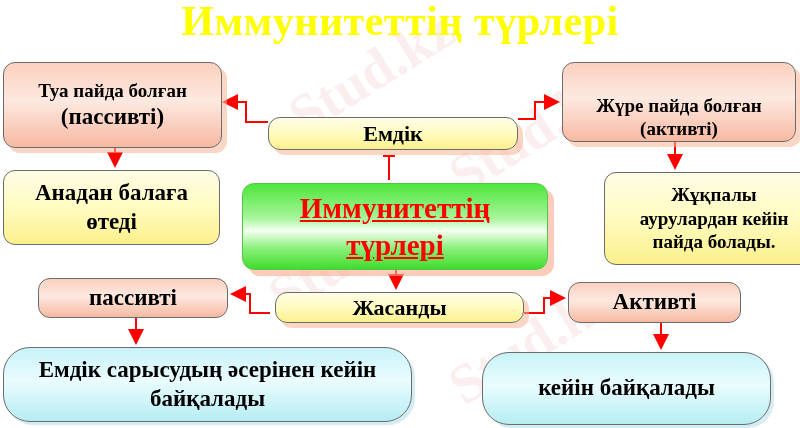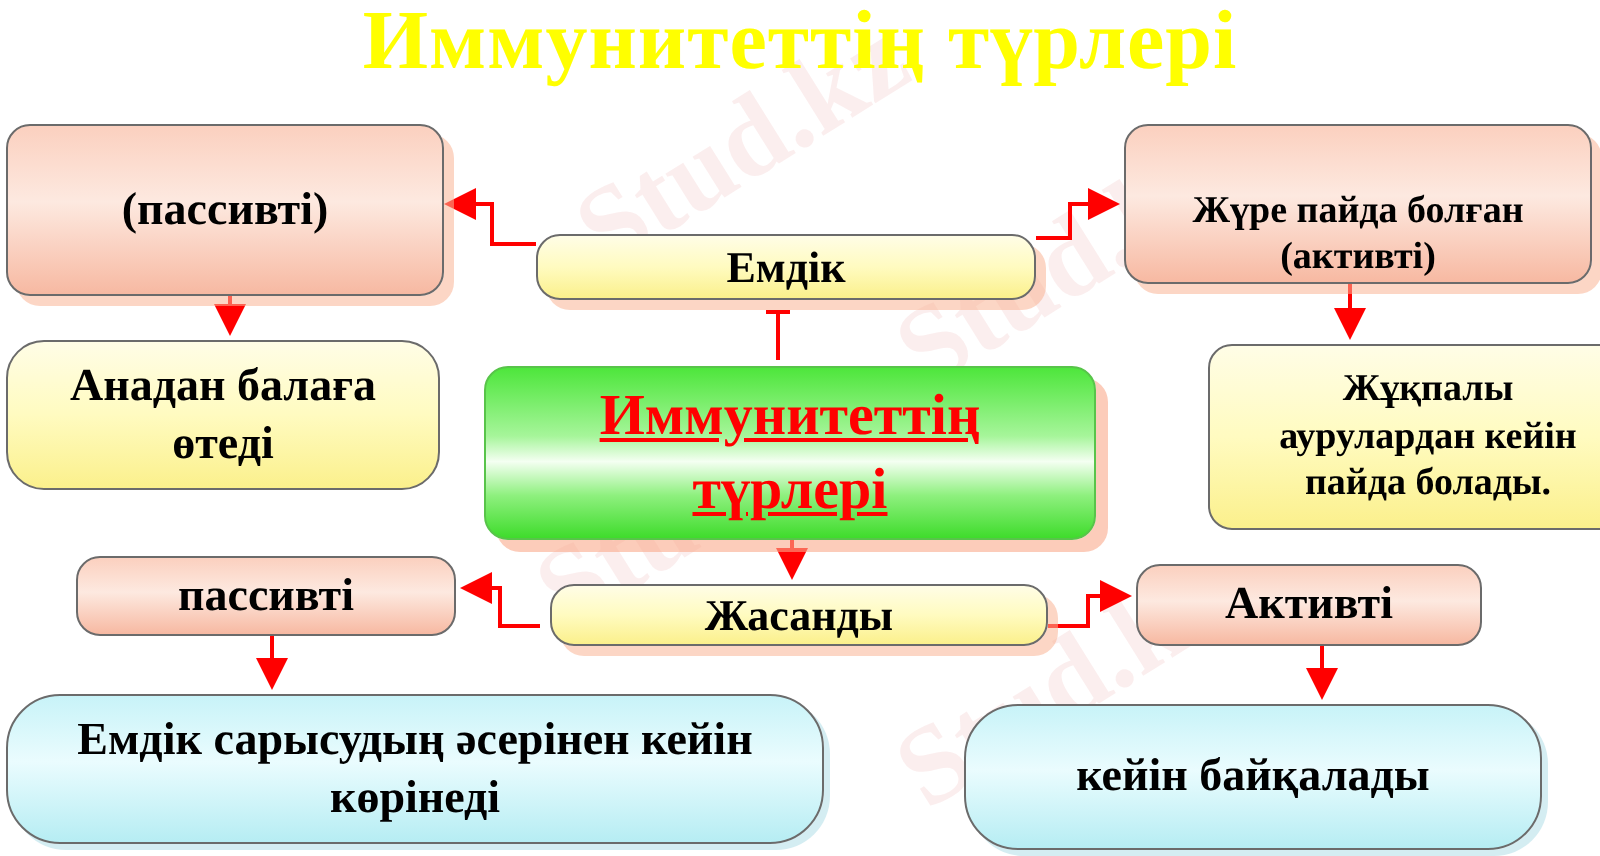--- a/index.html
+++ b/index.html
@@ -59,36 +59,37 @@
     <polyline points="524,313 544,313 544,298 562,298" marker-end="url(#ah)"></polyline>
 
     <line x1="136" y1="312" x2="136" y2="341" marker-end="url(#ah)"></line>
 
     <line x1="661" y1="318" x2="661" y2="346" marker-end="url(#ah)"></line>
   </g>
 </svg>
 
 <div class="box salmon" style="left:3px;top:62px;width:219px;height:86px;font-size:20px;">
   <div>
+    <div style="font-size:19px;">Туа пайда болған</div>
     <div style="font-size:23px;">(пассивті)</div>
   </div>
 </div>
 
 <div class="box yellow" style="left:268px;top:117px;width:250px;height:33px;font-size:22px;">
   <span>Емдік</span>
 </div>
 
 <div class="box salmon" style="left:562px;top:62px;width:234px;height:80px;font-size:19px;align-items:flex-end;">
   <div>
     <div>Жүре пайда болған</div>
     <div>(активті)</div>
   </div>
 </div>
 
-<div class="box yellow" style="left:3px;top:170px;width:217px;height:75px;font-size:23px;box-shadow:none;border-radius:19px;">
+<div class="box yellow" style="left:3px;top:170px;width:217px;height:75px;font-size:23px;box-shadow:none;">
   <div>
     <div>Анадан балаға</div>
     <div>өтеді</div>
   </div>
 </div>
 
 <div class="box green" style="left:242px;top:183px;width:306px;height:87px;font-size:29px;">
   <div>
     <div>Иммунитеттің</div>
     <div>түрлері</div>
@@ -111,21 +112,21 @@
   <span>Жасанды</span>
 </div>
 
 <div class="box salmon" style="left:568px;top:282px;width:173px;height:41px;font-size:23px;box-shadow:none;">
   <span>Активті</span>
 </div>
 
 <div class="box cyan" style="left:3px;top:347px;width:409px;height:75px;font-size:23px;">
   <div>
     <div>Емдік сарысудың әсерінен кейін</div>
-    <div>көрінеді</div>
+    <div>байқалады</div>
   </div>
 </div>
 
 <div class="box cyan" style="left:482px;top:352px;width:289px;height:73px;font-size:23px;">
   <div>
     <div>кейін байқалады</div>
   </div>
 </div>
 
 </body></html>

